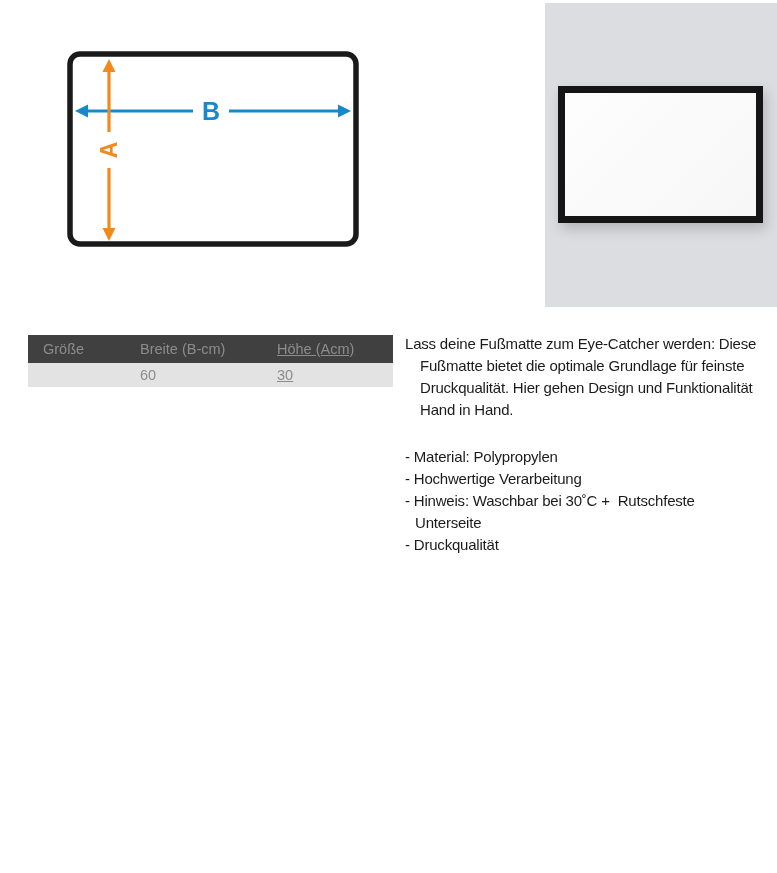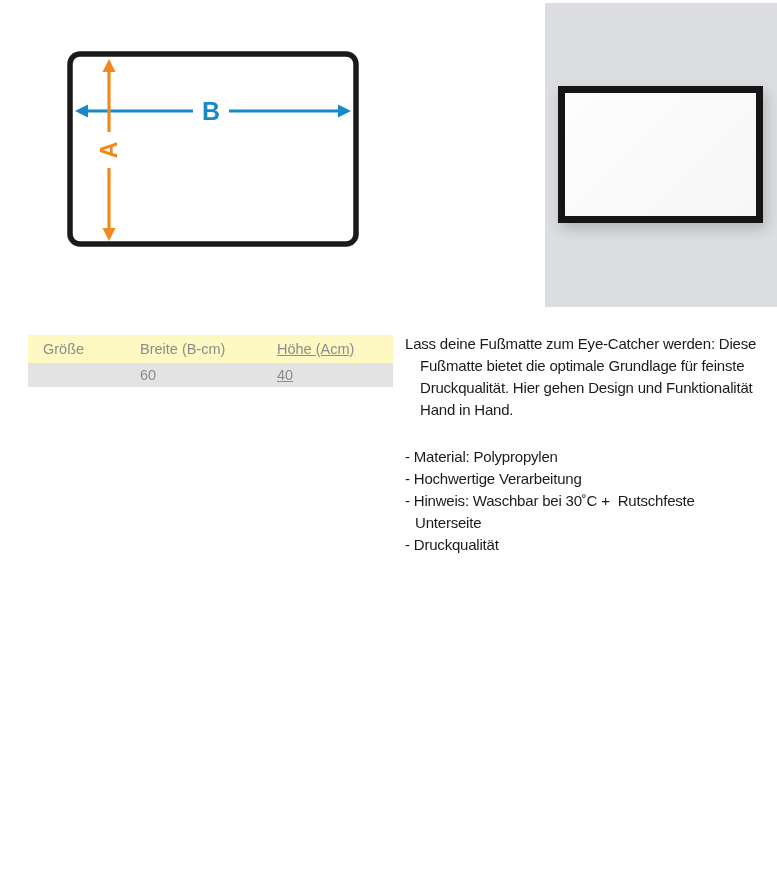--- a/index.html
+++ b/index.html
@@ -55,21 +55,21 @@
   
   .size-table {
     position: absolute;
     left: 28px;
     top: 335px;
     width: 365px;
     font-size: 14.5px;
     color: #8c8c8c;
   }
   .t-row { display: flex; }
-  .t-head { background: #fef9c3; height: 28px; line-height: 28px; }
+  .t-head { background: #404040; height: 28px; line-height: 28px; }
   .t-data { background: #e3e3e3; height: 24px; line-height: 24px; }
   .t-cell { box-sizing: border-box; padding-left: 15px; white-space: nowrap; overflow: hidden; }
   .c1 { width: 97px; }
   .c2 { width: 137px; }
   .c3 { width: 131px; text-decoration: underline; }
 
   
   .description {
     position: absolute;
     left: 405px;
@@ -127,21 +127,21 @@
 
   <div class="size-table">
     <div class="t-row t-head">
       <div class="t-cell c1">Größe</div>
       <div class="t-cell c2">Breite (B-cm)</div>
       <div class="t-cell c3">Höhe (Acm)</div>
     </div>
     <div class="t-row t-data">
       <div class="t-cell c1"></div>
       <div class="t-cell c2">60</div>
-      <div class="t-cell c3">40</div>
+      <div class="t-cell c3">30</div>
     </div>
   </div>
 
   <div class="description">
     <div class="intro">Lass deine Fußmatte zum Eye-Catcher werden: Diese
 Fußmatte bietet die optimale Grundlage für feinste
 Druckqualität. Hier gehen Design und Funktionalität
 Hand in Hand.</div>
     <div class="features">
       <div class="feature-line">- Material: Polypropylen</div>

